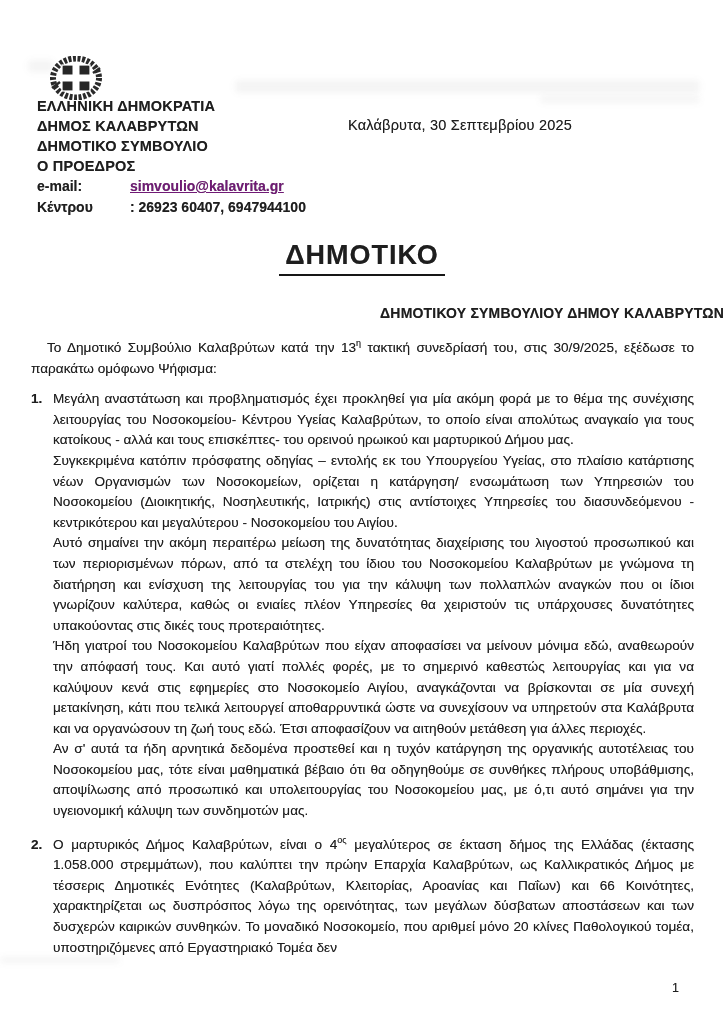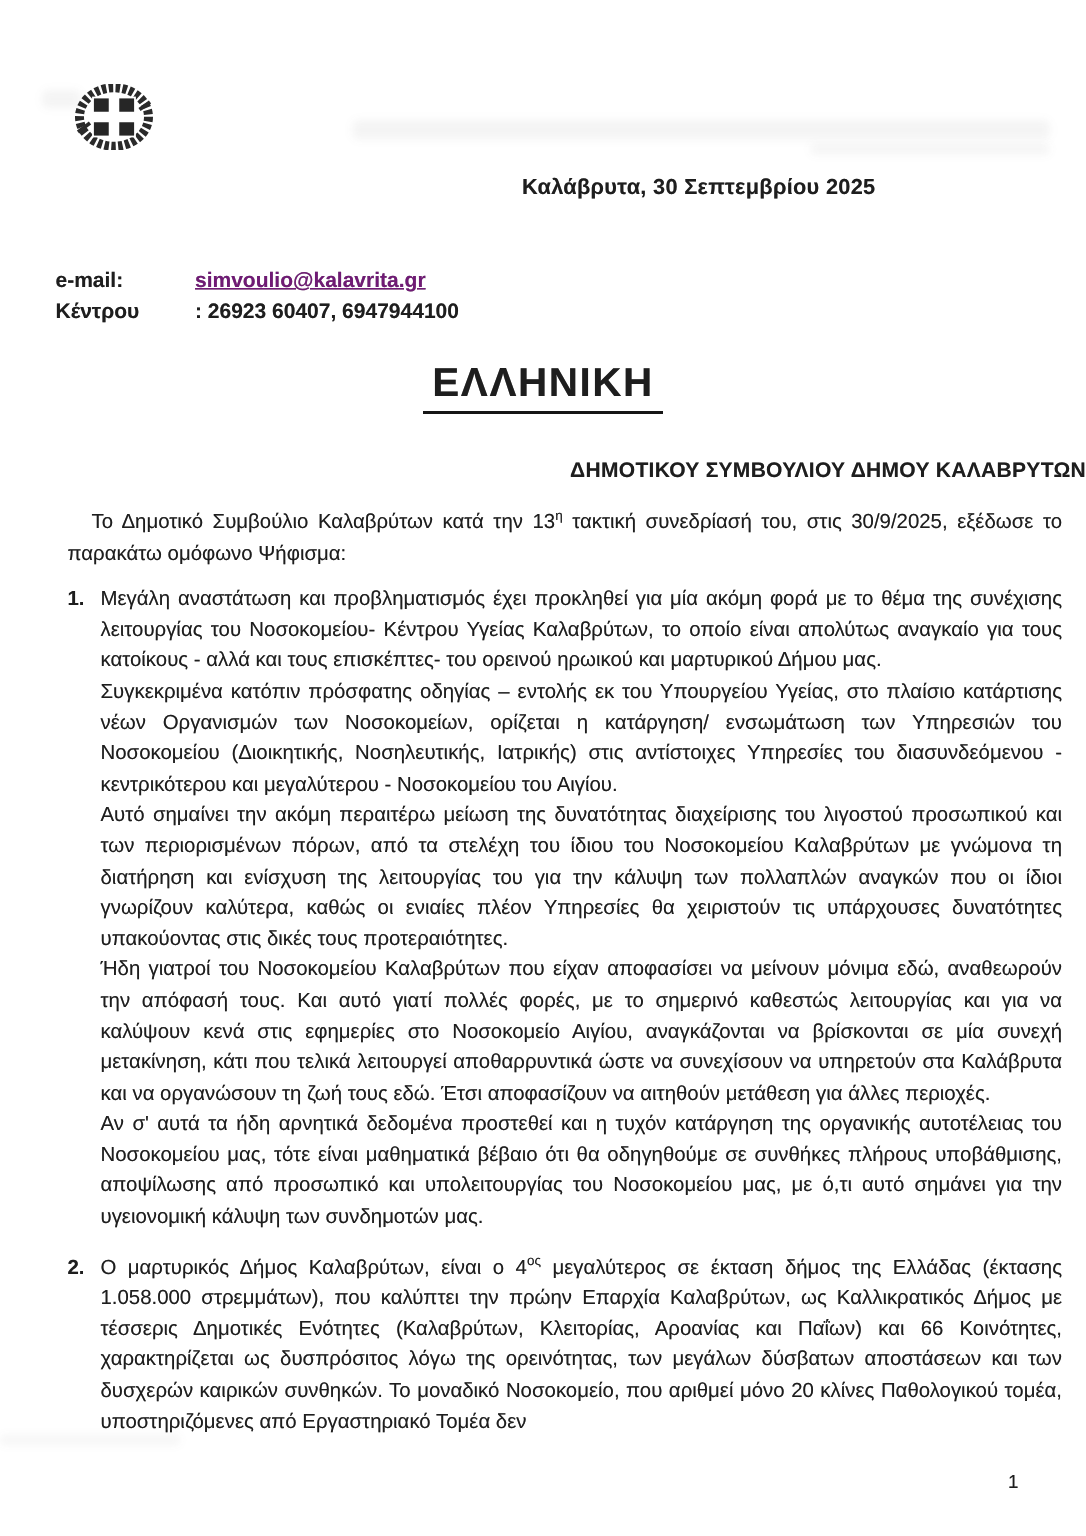--- a/index.html
+++ b/index.html
@@ -17,32 +17,32 @@
   
   .artifact{position:absolute;background:rgba(60,60,60,.06);filter:blur(3px);border-radius:4px;}
 
   
   .emblem{position:absolute;left:50px;top:56px;width:52px;height:44px;}
   .org-block{position:absolute;left:37px;top:96px;line-height:20px;font-size:14.5px;font-weight:bold;letter-spacing:.2px;}
   .contact-block{position:absolute;left:37px;top:176px;font-size:14px;font-weight:bold;line-height:21px;}
   .contact-row{display:flex;}
   .contact-label{width:93px;flex:none;}
   .email-link{color:#701a75;text-decoration:underline;}
-  .doc-date{position:absolute;left:348px;top:117px;font-size:14.5px;font-weight:bold;letter-spacing:.2px;}
+  .doc-date{position:absolute;left:348px;top:117px;font-size:14.5px;font-weight:normal;letter-spacing:.2px;}
 
   
   .doc-title{position:absolute;left:0;top:240px;width:100%;text-align:center;}
   .doc-title span{
     display:inline-block;font-size:27px;font-weight:bold;letter-spacing:1px;
     border-bottom:2.5px solid #161616;padding:0 6px 3px 6px;
   }
   .doc-subtitle{position:absolute;left:0;top:305px;width:100%;text-align:right;font-size:14px;font-weight:bold;letter-spacing:.2px;}
 
   
-  .body-block{position:absolute;left:45px;top:338px;width:663px;font-size:13.6px;line-height:20.6px;}
+  .body-block{position:absolute;left:31px;top:338px;width:663px;font-size:13.6px;line-height:20.6px;}
   .intro{ text-align:justify;text-indent:16px;margin:0 0 10px 0;}
   .item{display:flex;margin:0 0 13px 0;}
   .item:last-child{margin-bottom:0;}
   .item-num{width:22px;flex:none;font-weight:bold;}
   .item-body{flex:1;}
   .item-body p{margin:0;text-align:justify;}
   sup{font-size:9px;line-height:0;}
 
   .page-number{position:absolute;right:45px;top:981px;font-size:12.5px;}
 </style>
@@ -65,36 +65,42 @@
       <path d="M2 32 L10 26" stroke="#2a2a2a" stroke-width="2.5" fill="none"></path>
       <path d="M50 12 L43 17" stroke="#2a2a2a" stroke-width="2.5" fill="none"></path>
 
       <rect x="12" y="9" width="28" height="26" fill="#262626" rx="2"></rect>
       <rect x="22.5" y="9" width="7" height="26" fill="#ffffff"></rect>
       <rect x="12" y="18.5" width="28" height="7" fill="#ffffff"></rect>
       <rect x="12" y="9" width="28" height="26" fill="none" stroke="#ffffff" stroke-width="1.2"></rect>
     </svg>
   </div>
 
+  <div class="org-block soft">
+    <div>ΕΛΛΗΝΙΚΗ ΔΗΜΟΚΡΑΤΙΑ</div>
+    <div>ΔΗΜΟΣ ΚΑΛΑΒΡΥΤΩΝ</div>
+    <div>ΔΗΜΟΤΙΚΟ ΣΥΜΒΟΥΛΙΟ</div>
+    <div>Ο ΠΡΟΕΔΡΟΣ</div>
+  </div>
 
   <div class="doc-date soft">Καλάβρυτα, 30 Σεπτεμβρίου 2025</div>
 
   <div class="contact-block soft">
     <div class="contact-row">
       <span class="contact-label">e-mail:</span>
       <a href="#" class="email-link">simvoulio@kalavrita.gr</a>
     </div>
     <div class="contact-row">
       <span class="contact-label">Κέντρου</span>
       <span>: 26923 60407, 6947944100</span>
     </div>
   </div>
 
   <div class="doc-title">
-    <span class="soft">ΕΛΛΗΝΙΚΗ</span>
+    <span class="soft">ΔΗΜΟΤΙΚΟ</span>
   </div>
   <div class="doc-subtitle soft">ΔΗΜΟΤΙΚΟΥ ΣΥΜΒΟΥΛΙΟΥ ΔΗΜΟΥ ΚΑΛΑΒΡΥΤΩΝ</div>
 
   <div class="body-block soft">
 
     <p class="intro"><span>Το Δημοτικό Συμβούλιο Καλαβρύτων κατά την 13</span><sup>η</sup><span> τακτική συνεδρίασή του, στις 30/9/2025, εξέδωσε το παρακάτω ομόφωνο Ψήφισμα:</span></p>
 
     <div class="item">
       <div class="item-num">1.</div>
       <div class="item-body">

